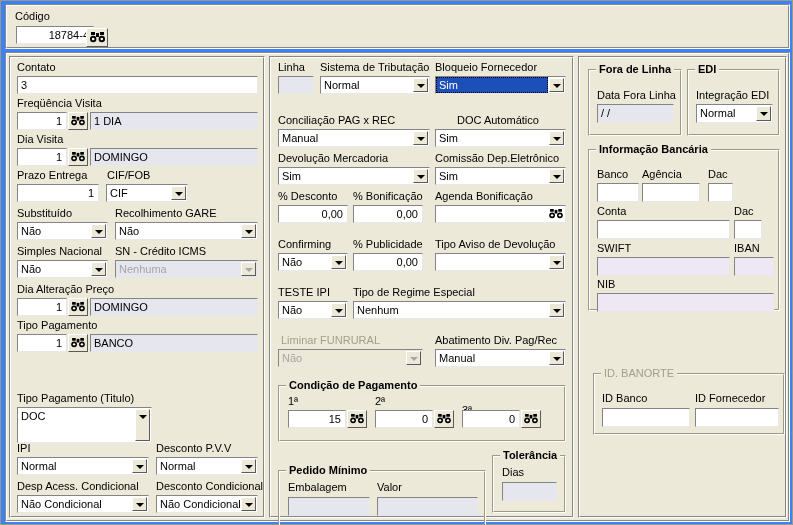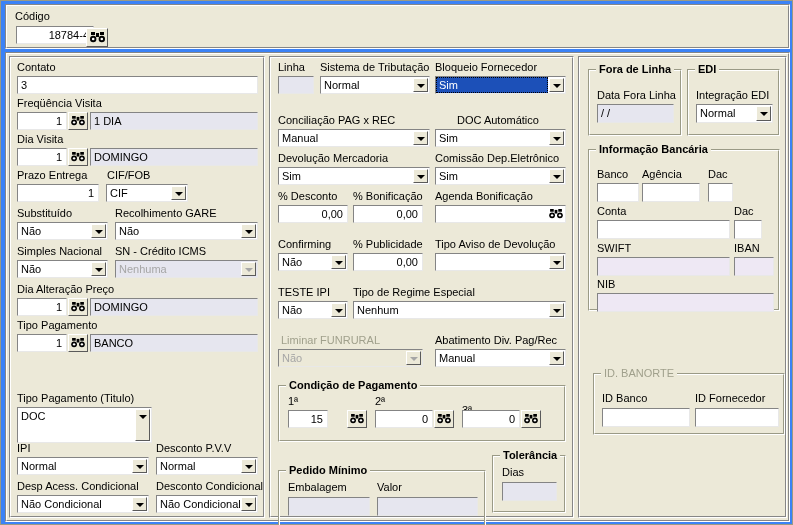--- a/index.html
+++ b/index.html
@@ -374,21 +374,21 @@
       </div>
       <div class="combo" style="left:165px;top:292px;width:131px;height:18px;">
         <div class="txt">Manual</div>
         <div class="arrow"></div>
       </div>
 
       <div class="grp" style="left:8px;top:328px;width:288px;height:57px;">
         <div class="grp-in"></div>
         <div class="grp-t">Condição de Pagamento</div>
         <div class="lbl" style="left:9px;top:9px;">1ª</div>
-        <div class="fld r" style="left:9px;top:24px;width:40px;height:18px;">15</div>
+        <div class="fld r" style="left:9px;top:24px;width:58px;height:18px;">15</div>
         <div class="binb" style="left:68px;top:24px;width:20px;height:18px;">
           <svg class="bino" width="14" height="10" viewBox="0 0 15 11">
             <rect x="1" y="0" width="4" height="3" fill="#000"></rect>
               <rect x="10" y="0" width="4" height="3" fill="#000"></rect>
             <rect x="6" y="1" width="3" height="4" fill="#000"></rect>
             <circle cx="3.2" cy="7" r="3.2" fill="#000"></circle>
               <circle cx="11.8" cy="7" r="3.2" fill="#000"></circle>
             <circle cx="3.2" cy="7" r="1.3" fill="#fff"></circle>
               <circle cx="11.8" cy="7" r="1.3" fill="#fff"></circle>
           </svg>

